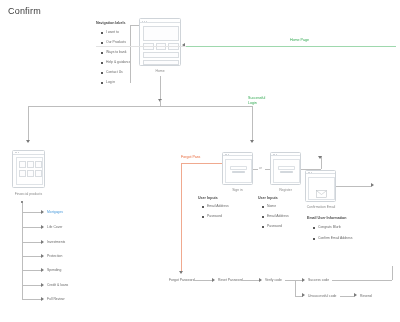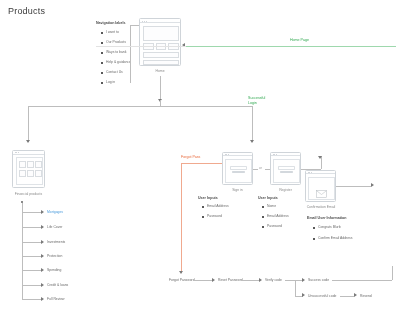--- a/index.html
+++ b/index.html
@@ -161,21 +161,21 @@
     position: absolute;
     font-size: 3.2px;
     color: #9a9a9a;
   }
 </style>
 </head>
 <body>
 
 <div id="canvas">
 
-  <div class="page-title">Products</div>
+  <div class="page-title">Confirm</div>
 
   <div class="lbl-head" style="left:96px; top:21px;">Navigation labels</div>
 
   <div class="bullet" style="left:101px; top:31.5px;"></div>
   <div class="lbl" style="left:106px; top:30px;">I want to</div>
 
   <div class="bullet" style="left:101px; top:41.5px;"></div>
   <div class="lbl" style="left:106px; top:40px;">Our Products</div>
 
   <div class="bullet" style="left:101px; top:51.5px;"></div>

